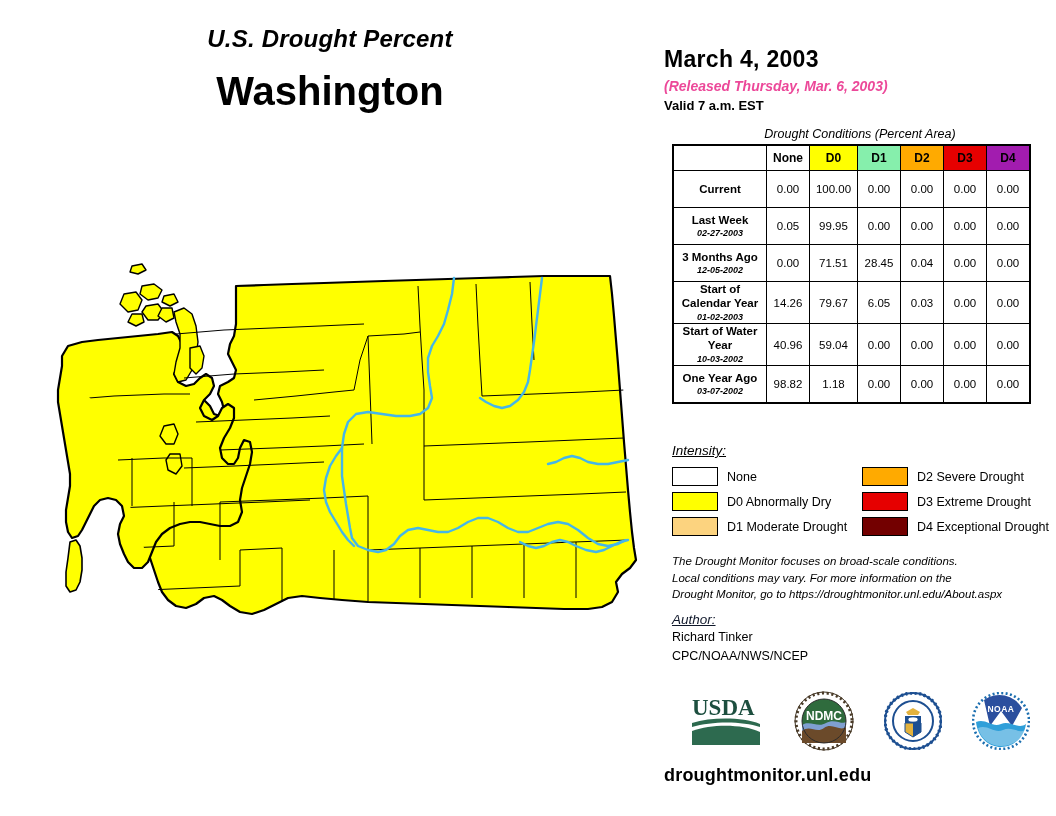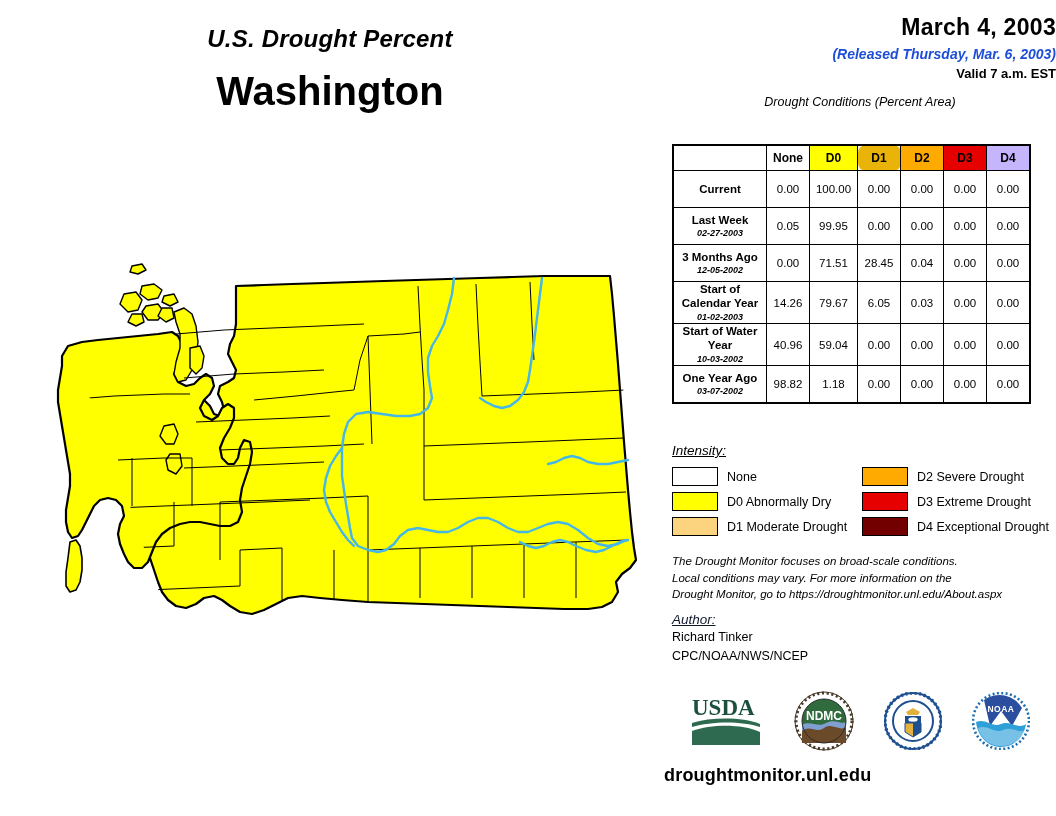--- a/index.html
+++ b/index.html
@@ -20,23 +20,23 @@
   }
   #title-state{
     font-size:40px;font-weight:bold;color:#000;line-height:1.15;margin-top:16px;
   }
   #map-wrap{position:absolute;left:24px;top:250px;width:640px;height:420px;}
   #map-svg{display:block;width:640px;height:420px;}
 
   
   #right-col{position:absolute;left:664px;top:0;width:392px;height:816px;}
 
-  #date-block{text-align:right;padding-top:14px;}
+  #date-block{text-align:left;padding-top:46px;}
   #date-main{font-size:23px;font-weight:bold;color:#000;letter-spacing:0.3px;}
-  #date-released{font-size:14px;font-weight:bold;font-style:italic;color:#1d4ed8;margin-top:5px;}
+  #date-released{font-size:14px;font-weight:bold;font-style:italic;color:#ec4899;margin-top:5px;}
   #date-valid{font-size:13px;font-weight:bold;color:#000;margin-top:4px;}
 
   #table-caption{
     font-size:12.5px;font-style:italic;color:#000;text-align:center;margin-top:14px;
   }
 
   
   #cond-table{
     position:absolute;left:8px;top:144px;
     border-collapse:collapse;
@@ -50,24 +50,24 @@
     text-align:center;
     vertical-align:middle;
     padding:0;
   }
   #cond-table thead th{
     height:24px;font-weight:bold;font-size:12px;
   }
   .th-corner{border:none !important;background:transparent;}
   .hdr-none{background:#ffffff;color:#000;width:42px;}
   .hdr-d0{background:#ffff00;color:#000;width:47px;}
-  .hdr-d1{background:#eab308;color:#000;width:42px;border-radius:8px;}
+  .hdr-d1{background:#86efac;color:#000;width:42px;}
   .hdr-d2{background:#ffaa00;color:#000;width:42px;}
   .hdr-d3{background:#e60000;color:#fff;width:42px;}
-  .hdr-d4{background:#c4b5fd;color:#fff;width:42px;}
+  .hdr-d4{background:#a21caf;color:#fff;width:42px;}
   .row-label{
     width:92px;font-weight:bold;font-size:11.5px;text-align:center;line-height:1.25;
     padding:3px 2px;
   }
   .row-label .sub{
     display:block;font-size:9px;font-style:italic;font-weight:bold;margin-top:1px;
   }
   .val-cell{height:36px;font-size:12px;}
 
   

